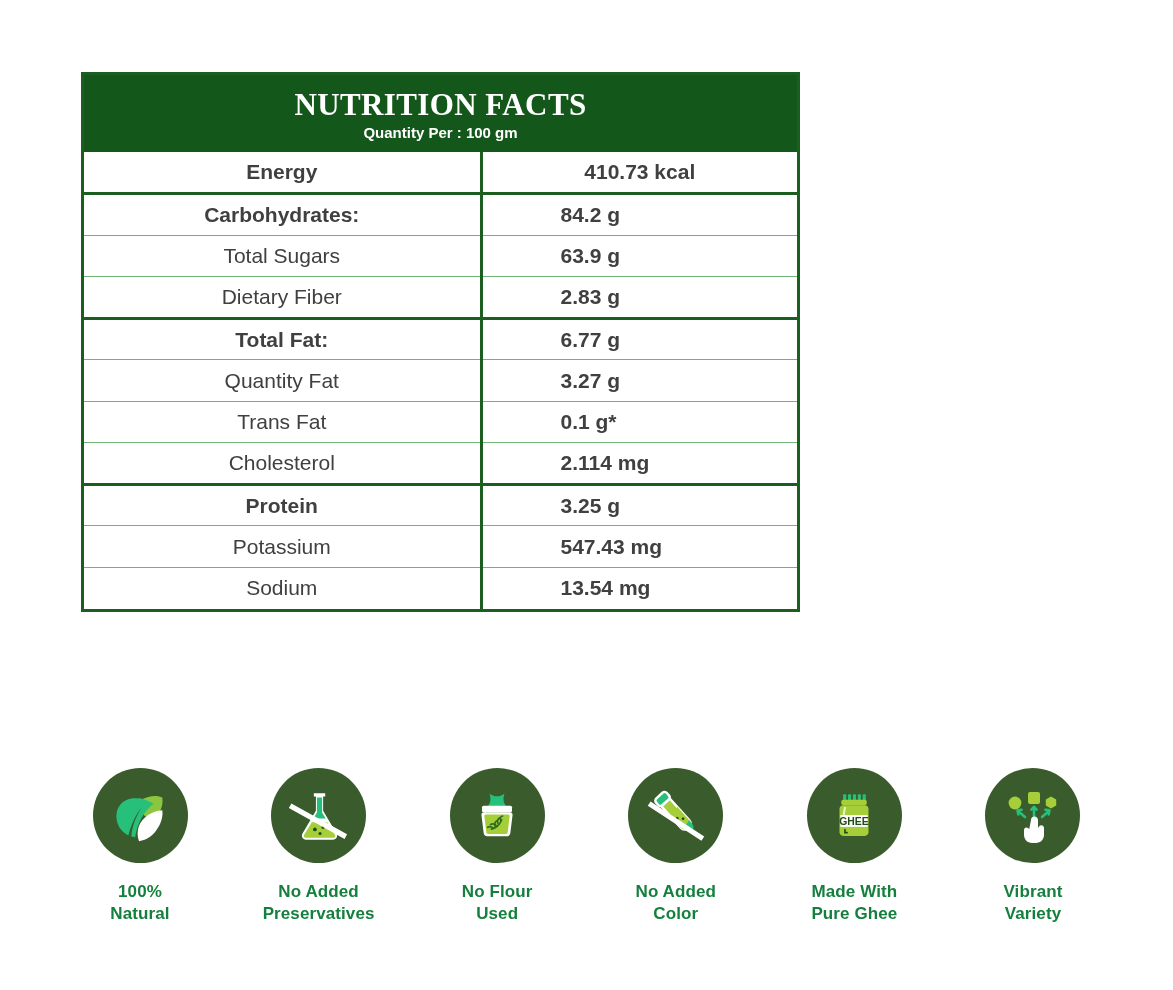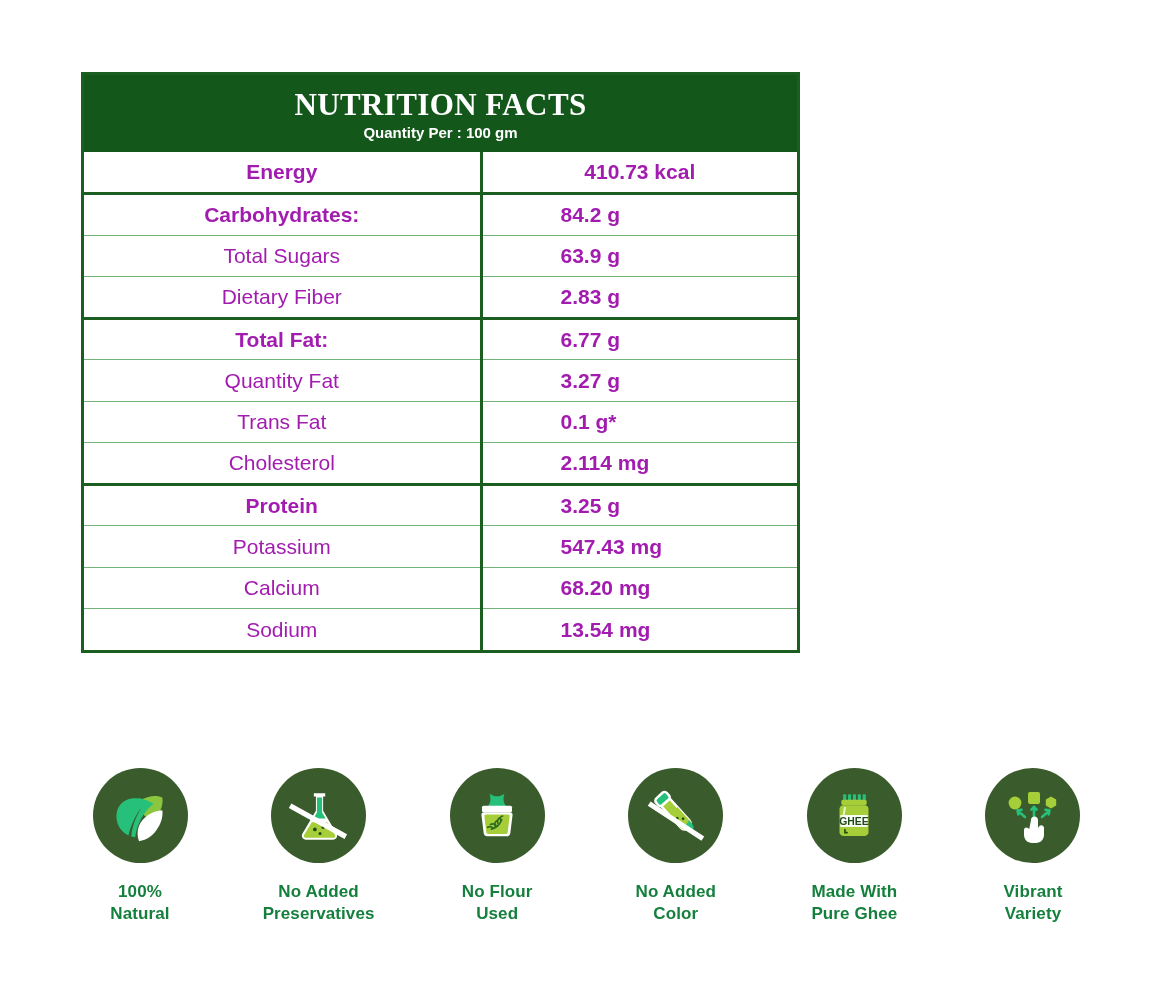--- a/index.html
+++ b/index.html
@@ -53,21 +53,21 @@
     width: 100%;
     border-collapse: collapse;
     table-layout: fixed;
   }
   .nf-table tr { height: 41.5px; }
 
   .nf-table td {
     border: 0;
     padding: 0 8px;
     vertical-align: middle;
-    color: #a21caf;
+    color: #404040;
     font-size: 21px;
     line-height: 1.15;
     box-sizing: border-box;
   }
 
   
   td.lbl {
     width: 397px;
     text-align: center;
     border-right: 3px solid #1b5e20;
@@ -174,24 +174,20 @@
           <td class="lbl plain">Cholesterol</td>
           <td class="val vbold">2.114 mg</td>
         </tr>
         <tr class="major">
           <td class="lbl bold">Protein</td>
           <td class="val vbold">3.25 g</td>
         </tr>
         <tr class="minor">
           <td class="lbl plain">Potassium</td>
           <td class="val vbold">547.43 mg</td>
-        </tr>
-        <tr class="minor">
-          <td class="lbl plain">Calcium</td>
-          <td class="val vbold">68.20 mg</td>
         </tr>
         <tr class="minor">
           <td class="lbl plain">Sodium</td>
           <td class="val vbold">13.54 mg</td>
         </tr>
       </tbody>
   </table>
 
 </div>
 

